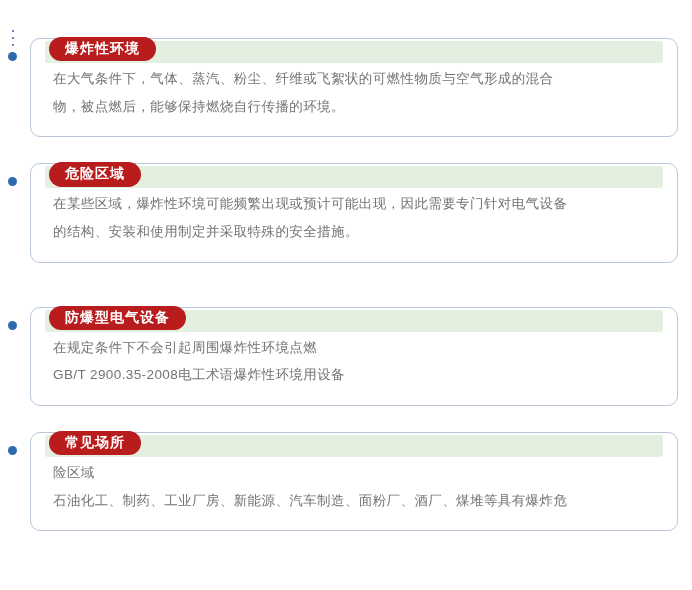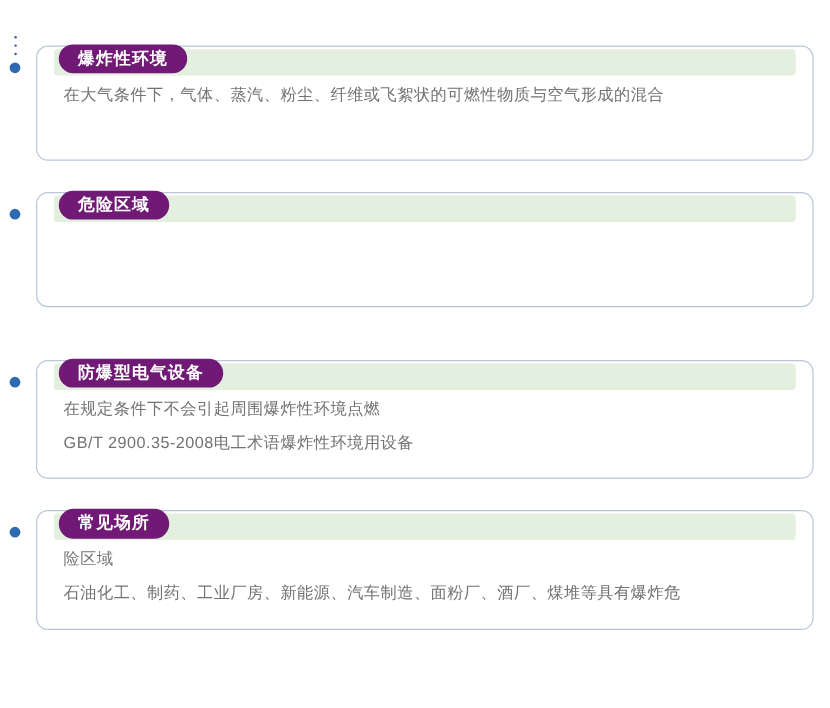--- a/index.html
+++ b/index.html
@@ -85,21 +85,21 @@
     background: #e3efdf;
     border-radius: 3px;
     z-index: 0;
   }
 
   .label {
     position: absolute;
     left: 18px;
     top: -2px;
     z-index: 2;
-    background: #701a75;
+    background: #b91c1c;
     color: #ffffff;
     font-size: 14px;
     font-weight: bold;
     letter-spacing: 1px;
     padding: 4px 16px 5px 16px;
     border-radius: 13px;
     line-height: 1.1;
     white-space: nowrap;
   }
 
@@ -137,28 +137,33 @@
   </div>
 
   <div class="sections">
 
     <div class="section s1">
       <span class="bullet"></span>
       <div class="card">
         <span class="label">爆炸性环境</span>
         <div class="body-text">
           <span class="line">在大气条件下，气体、蒸汽、粉尘、纤维或飞絮状的可燃性物质与空气形成的混合</span>
+          <span class="line">物，被点燃后，能够保持燃烧自行传播的环境。</span>
         </div>
       </div>
     </div>
 
     <div class="section s2">
       <span class="bullet"></span>
       <div class="card">
         <span class="label">危险区域</span>
+        <div class="body-text">
+          <span class="line">在某些区域，爆炸性环境可能频繁出现或预计可能出现，因此需要专门针对电气设备</span>
+          <span class="line">的结构、安装和使用制定并采取特殊的安全措施。</span>
+        </div>
       </div>
     </div>
 
     <div class="section s3">
       <span class="bullet"></span>
       <div class="card">
         <span class="label">防爆型电气设备</span>
         <div class="body-text">
           <span class="line">在规定条件下不会引起周围爆炸性环境点燃</span>
           <span class="line">GB/T 2900.35-2008电工术语爆炸性环境用设备</span>

